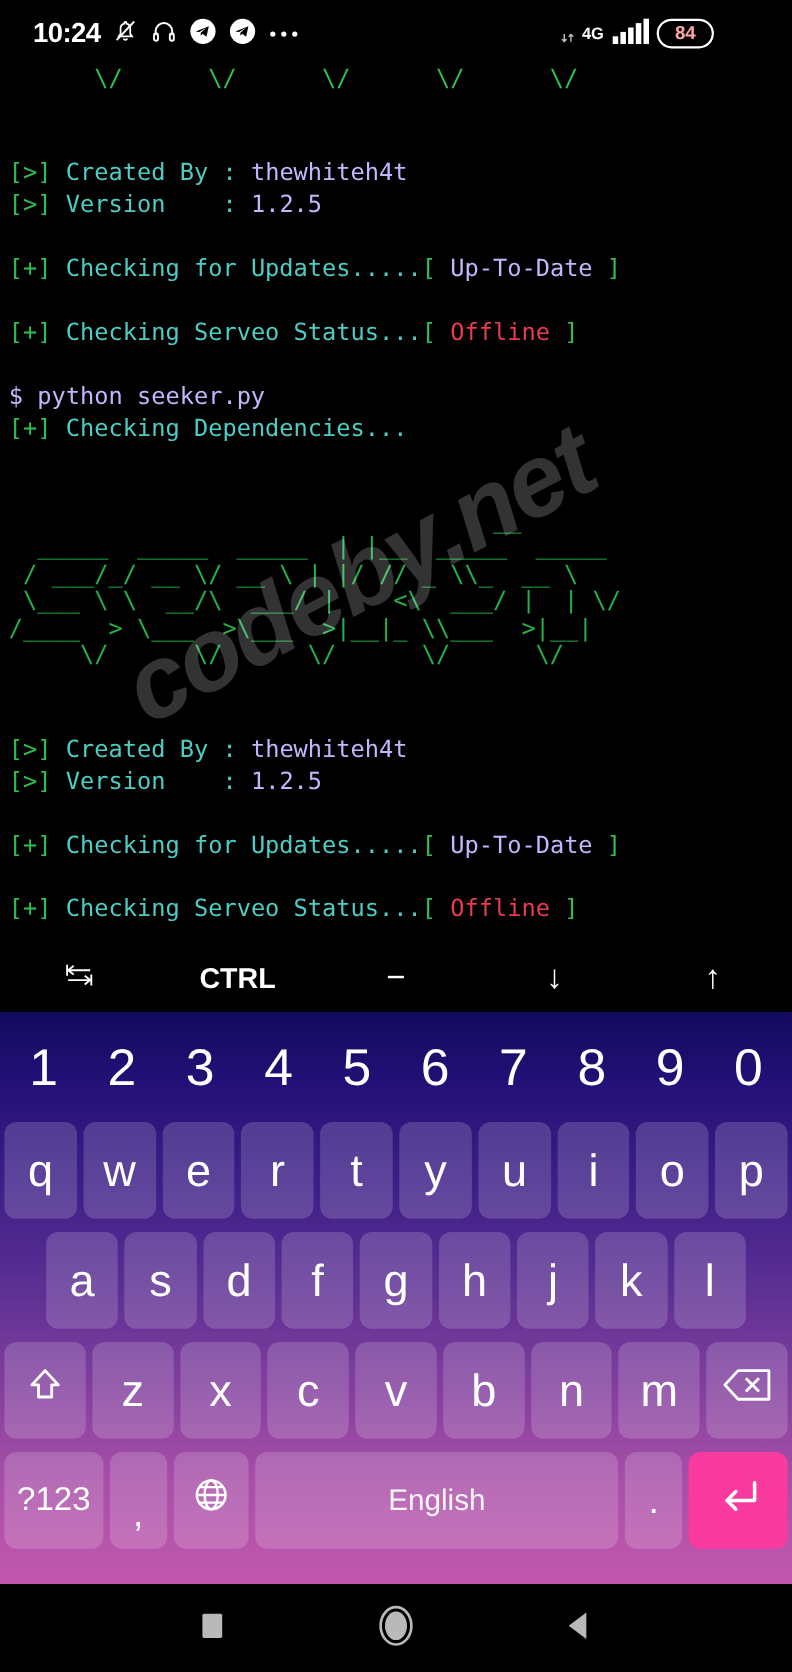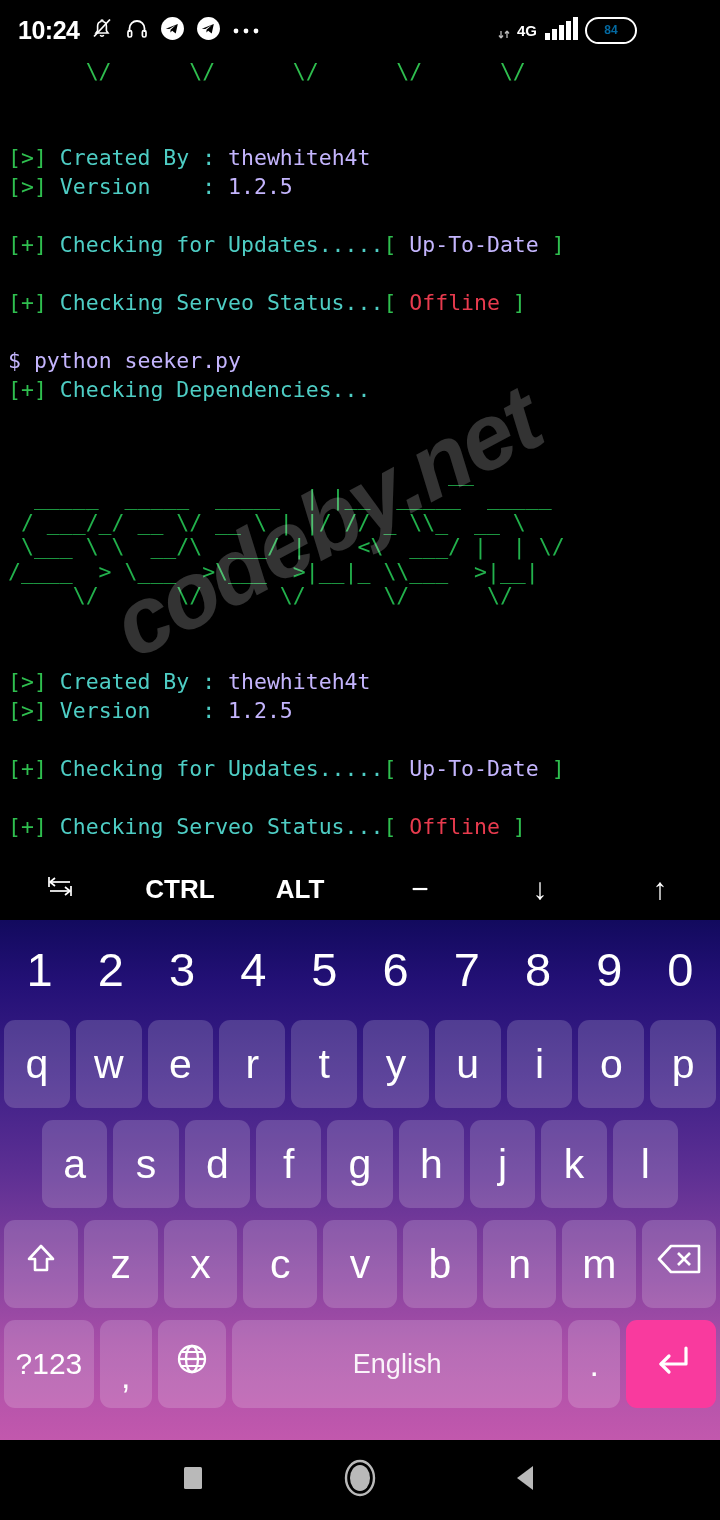--- a/index.html
+++ b/index.html
@@ -7,36 +7,36 @@
   html, body {
     width:720px; height:1520px;
     background:#000;
     font-family:"DejaVu Sans Mono", monospace;
     overflow:hidden;
   }
   #screen { position:relative; width:720px; height:1520px; background:#000; overflow:hidden; }
 
   
   #status-bar {
-    position:absolute; top:0; left:0; width:655px; height:60px;
+    position:absolute; top:0; left:12px; width:655px; height:60px;
     display:flex; align-items:center; padding:16px 18px;
     background:#000; color:#fff;
   }
   #status-left { display:flex; align-items:center; gap:11px; }
   #status-time {
     font-family:"Liberation Sans", sans-serif;
     font-size:25px; font-weight:bold; letter-spacing:-0.5px; color:#fff;
   }
   .sb-ico { display:block; }
   #status-right { margin-left:auto; display:flex; align-items:center; gap:7px; }
   #battery-pill {
     display:flex; align-items:center; justify-content:center;
     min-width:52px; height:27px; border:2.5px solid #fff; border-radius:14px;
-    font-family:"Liberation Sans", sans-serif; font-size:12px; font-weight:bold;
-    color:#0369a1; padding:0 7px; letter-spacing:0px;
+    font-family:"Liberation Sans", sans-serif; font-size:17px; font-weight:bold;
+    color:#fca5a5; padding:0 7px; letter-spacing:0px;
   }
   #net-type { font-family:"Liberation Sans", sans-serif; font-size:15px; font-weight:bold; line-height:1; }
 
   
   #terminal {
     position:absolute; top:60px; left:0; width:720px; height:855px;
     background:#000; color:#d8d8d8;
     font-family:"DejaVu Sans Mono", monospace;
     font-size:21.5px; line-height:29px;
     padding:0 8px;
@@ -219,21 +219,20 @@
           <line x1="6" y1="8" x2="26" y2="8" stroke="#fff" stroke-width="1.7"></line>
           <polyline points="11,4 6,8 11,12" fill="none" stroke="#fff" stroke-width="1.7"></polyline>
           <line x1="5" y1="3" x2="5" y2="13" stroke="#fff" stroke-width="1.7"></line>
           <line x1="6" y1="17" x2="26" y2="17" stroke="#fff" stroke-width="1.7"></line>
           <polyline points="21,13 26,17 21,21" fill="none" stroke="#fff" stroke-width="1.7"></polyline>
           <line x1="27" y1="12" x2="27" y2="22" stroke="#fff" stroke-width="1.7"></line>
         </svg>
       </span>
     </div>
     <div class="ek">CTRL</div>
-    <div class="ek">ALT</div>
     <div class="ek sym">−</div>
     <div class="ek sym">↓</div>
     <div class="ek sym">↑</div>
   </div>
 
   <div id="keyboard">
 
     <div class="krow" id="row-num">
       <div class="numkey">1</div>
       <div class="numkey">2</div>

